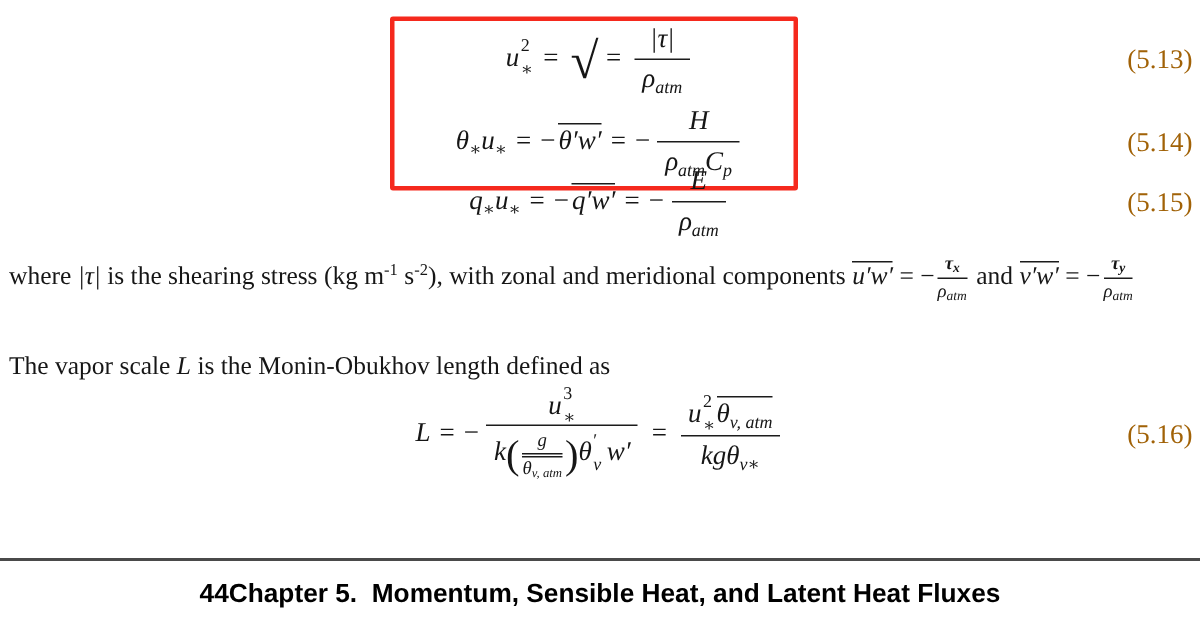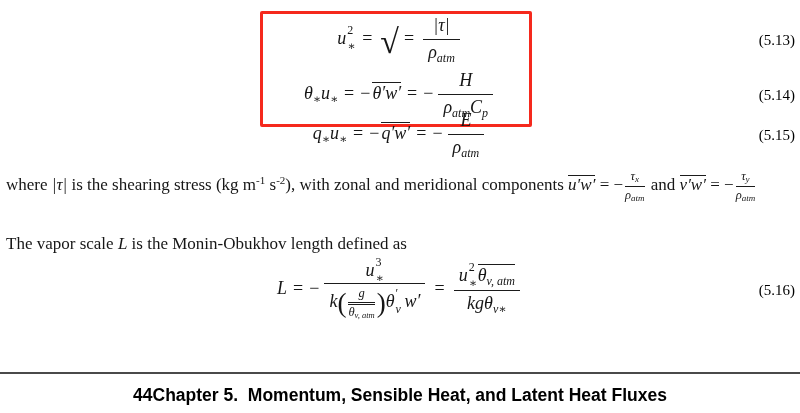--- a/index.html
+++ b/index.html
@@ -8,21 +8,21 @@
     font-family:"Liberation Serif","DejaVu Serif",serif;color:#161616;
   }
   
   .redbox{position:absolute;left:260px;top:11px;width:266px;height:110px;
     border:3px solid #f5291d;border-radius:2px;}
   
   .eqrow{position:absolute;left:0;width:800px;display:flex;align-items:center;
     justify-content:center;font-size:18px;}
   .math{white-space:nowrap;line-height:22px;}
   .eqnum{position:absolute;right:5px;top:50%;transform:translateY(-50%);
-    font-size:15px;font-style:normal;color:#000000;}
+    font-size:18px;font-style:normal;color:#a16207;}
   .it{font-style:italic;}
   .op{font-style:normal;margin:0 6px;}
   .mn{font-style:normal;margin-right:2px;}
   .pn{font-style:normal;}
   .sub{font-size:12px;vertical-align:-4px;}
   .sup{font-size:12px;vertical-align:7px;}
   .tsup{font-size:11px;vertical-align:6px;}
   .tsub{font-size:9px;vertical-align:-2px;}
   .stack{display:inline-block;position:relative;width:10px;height:20px;vertical-align:-5px;}
   .stack .s-sup{position:absolute;top:-5px;left:1px;font-size:12px;line-height:1;font-style:normal;}
@@ -40,21 +40,21 @@
   .ssub{font-size:8.5px;vertical-align:-2px;}
   .sqrt{display:inline-flex;align-items:flex-start;vertical-align:middle;margin:0 2px;}
   .radical{font-size:34px;line-height:26px;font-style:normal;margin-right:-3px;transform:translateY(2px);}
   .radicand{display:inline-block;border-top:1.7px solid #1b1b1b;padding:2px 4px 0 2px;line-height:22px;}
   .bigp{font-size:27px;line-height:0.9;vertical-align:middle;font-style:normal;}
   
   .para{position:absolute;left:6px;width:790px;font-size:17px;}
   .pline{white-space:nowrap;height:29px;line-height:29px;}
   .tfrac{display:inline-flex;flex-direction:column;align-items:stretch;text-align:center;
     vertical-align:middle;font-size:12.5px;line-height:1.15;margin:0 2px;}
-  .tfrac .fn{border-bottom:1px solid #1b1b1b;padding:0 2px 1px;}
+  .tfrac .fn{border-bottom:1px solid #1b1b1b;padding:0 2px 1px;font-weight:bold;}
   .tfrac .fd{padding-top:1px;}
   .tol{display:inline-block;border-top:1.3px solid #1b1b1b;padding-top:0;line-height:1.05;}
   
   .footrule{position:absolute;top:372px;left:0;width:800px;border-top:2px solid #4a4a4a;}
   .footer{position:absolute;top:381px;left:0;width:800px;display:flex;
     justify-content:center;padding:0 10px;box-sizing:border-box;
     font-family:"Liberation Sans","DejaVu Sans",sans-serif;font-weight:bold;
     font-size:17.5px;color:#000;line-height:28px;}
 </style>
 </head>

